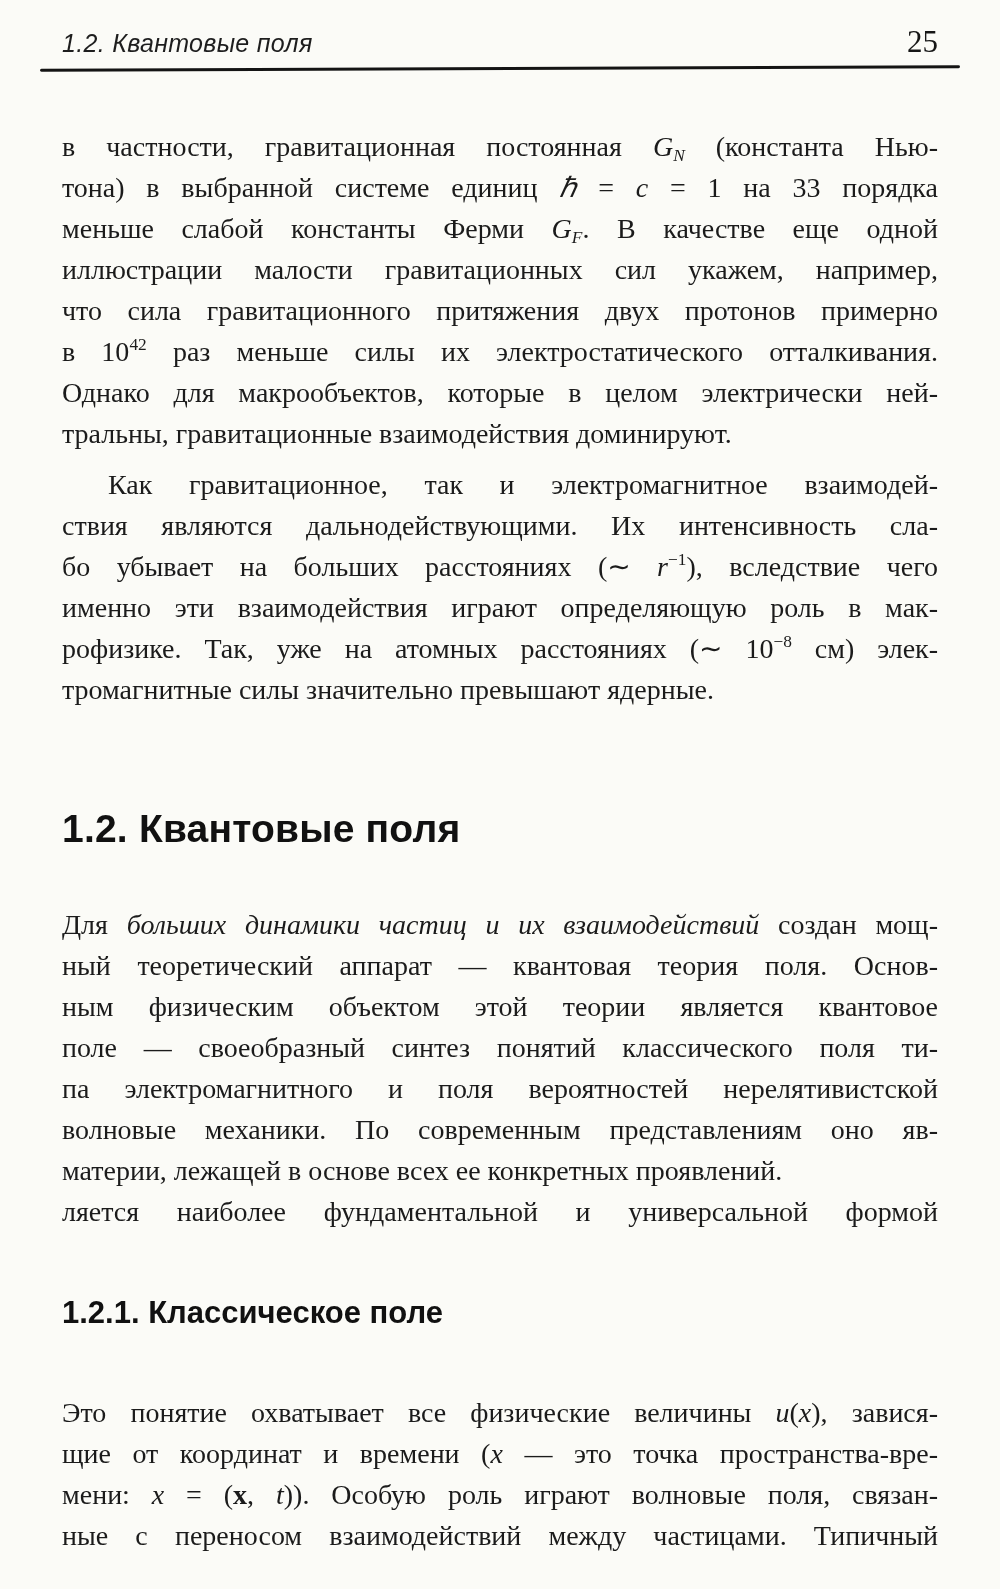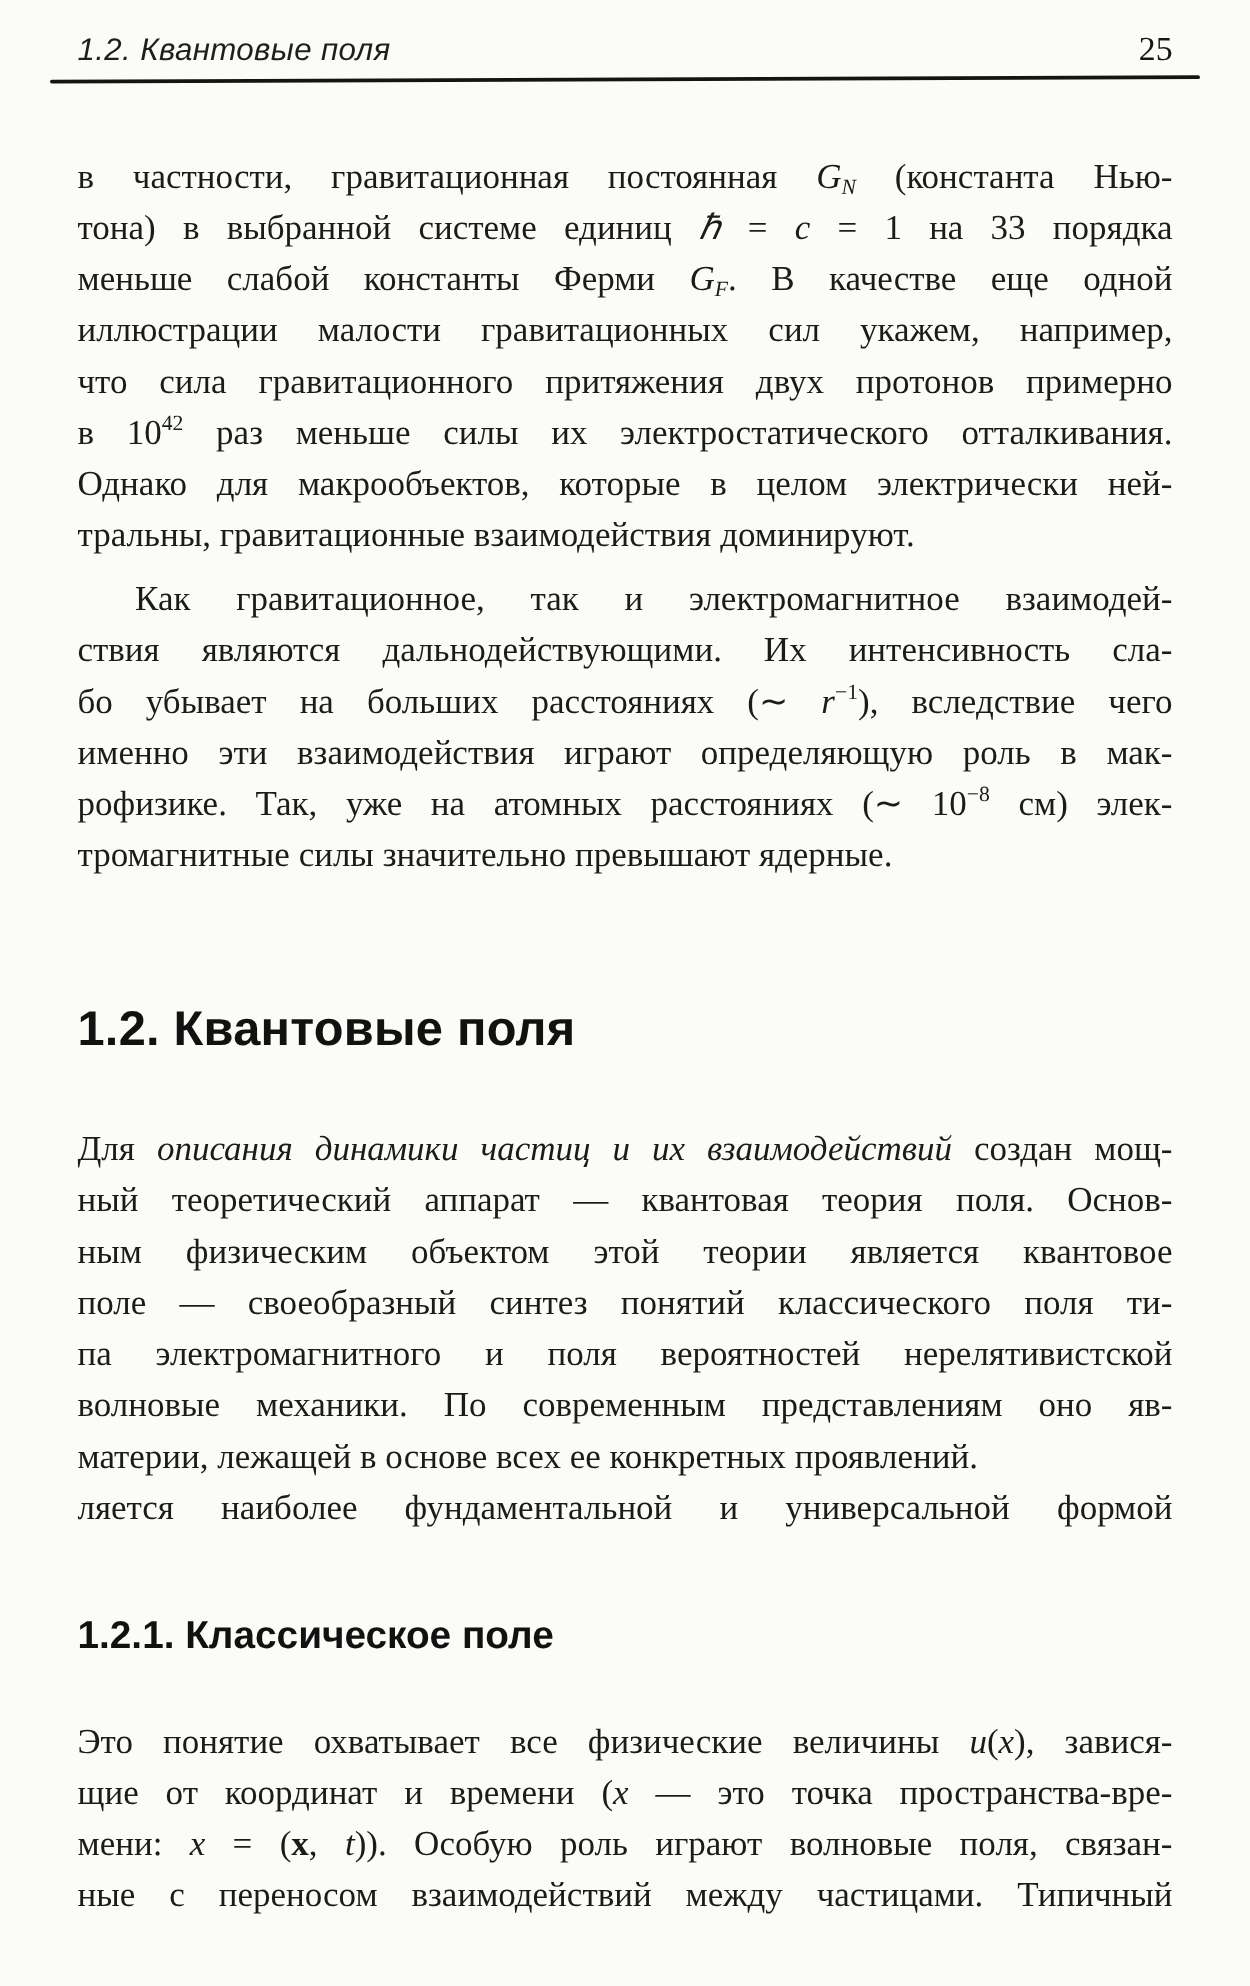--- a/index.html
+++ b/index.html
@@ -18,21 +18,21 @@
   }
   .running-title {
     font-family: "Liberation Sans", sans-serif;
     font-style: italic;
     font-size: 25px;
     letter-spacing: 0.3px;
     color: #1e1e1e;
   }
   .page-number {
     font-family: "Liberation Serif", serif;
-    font-size: 27px;
+    font-size: 31px;
     color: #161616;
   }
   .rule {
     height: 3px;
     background: #141414;
     margin: 7px -22px 0 -22px;
     transform: rotate(-0.22deg);
     border-radius: 2px;
   }
 
@@ -64,21 +64,21 @@
     letter-spacing: 0.2px;
     color: #111;
     margin: 96px 0 52px 0;
   }
   .subsection-heading {
     font-family: "Liberation Sans", sans-serif;
     font-weight: bold;
     font-size: 31px;
     line-height: 37px;
     color: #111;
-    margin: 62px 0 47px 0;
+    margin: 62px 0 61px 0;
   }
 </style>
 </head>
 <body>
 
 <div class="page">
 
   <div class="header-row">
     <span class="running-title">1.2. Квантовые поля</span>
     <span class="page-number">25</span>
@@ -99,21 +99,21 @@
       <div class="para">
         <div class="line indent"><span>Как гравитационное, так и электромагнитное взаимодей-</span></div>
         <div class="line"><span>ствия являются дальнодействующими. Их интенсивность сла-</span></div>
         <div class="line"><span>бо убывает на больших расстояниях (∼ </span><span class="i">r</span><span class="sup">−1</span><span>), вследствие чего</span></div>
         <div class="line"><span>именно эти взаимодействия играют определяющую роль в мак-</span></div>
         <div class="line"><span>рофизике. Так, уже на атомных расстояниях (∼ 10</span><span class="sup">−8</span><span> см) элек-</span></div>
         <div class="line last"><span>тромагнитные силы значительно превышают ядерные.</span></div>
       </div>
       <div class="section-heading">1.2. Квантовые поля</div>
       <div class="para">
-        <div class="line"><span>Для </span><span class="i">описания динамики частиц и их взаимодействий</span><span> создан мощ-</span></div>
+        <div class="line"><span>Для </span><span class="i">больших динамики частиц и их взаимодействий</span><span> создан мощ-</span></div>
         <div class="line"><span>ный теоретический аппарат — квантовая теория поля. Основ-</span></div>
         <div class="line"><span>ным физическим объектом этой теории является квантовое</span></div>
         <div class="line"><span>поле — своеобразный синтез понятий классического поля ти-</span></div>
         <div class="line"><span>па электромагнитного и поля вероятностей нерелятивистской</span></div>
         <div class="line"><span>волновые механики. По современным представлениям оно яв-</span></div>
         <div class="line last"><span>материи, лежащей в основе всех ее конкретных проявлений.</span></div>
         <div class="line"><span>ляется наиболее фундаментальной и универсальной формой</span></div>
       </div>
       <div class="subsection-heading">1.2.1. Классическое поле</div>
       <div class="para">

